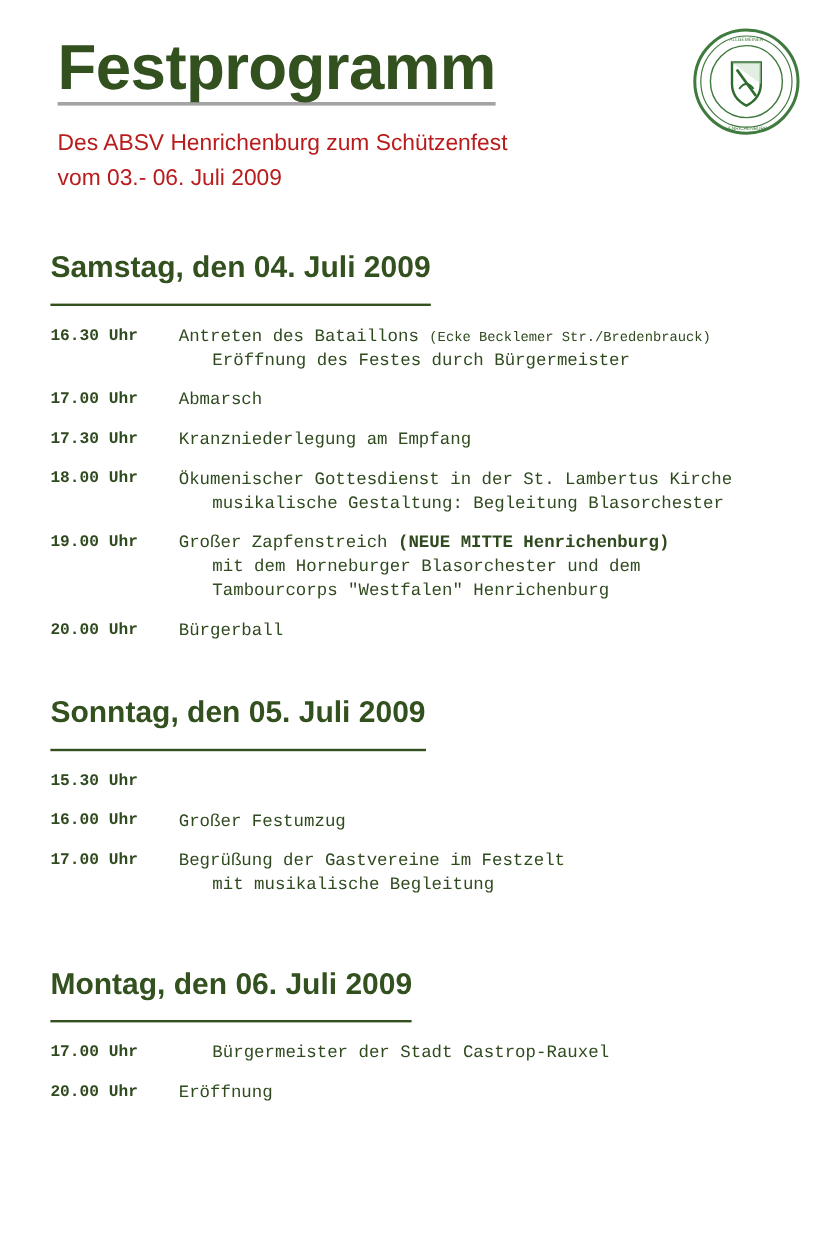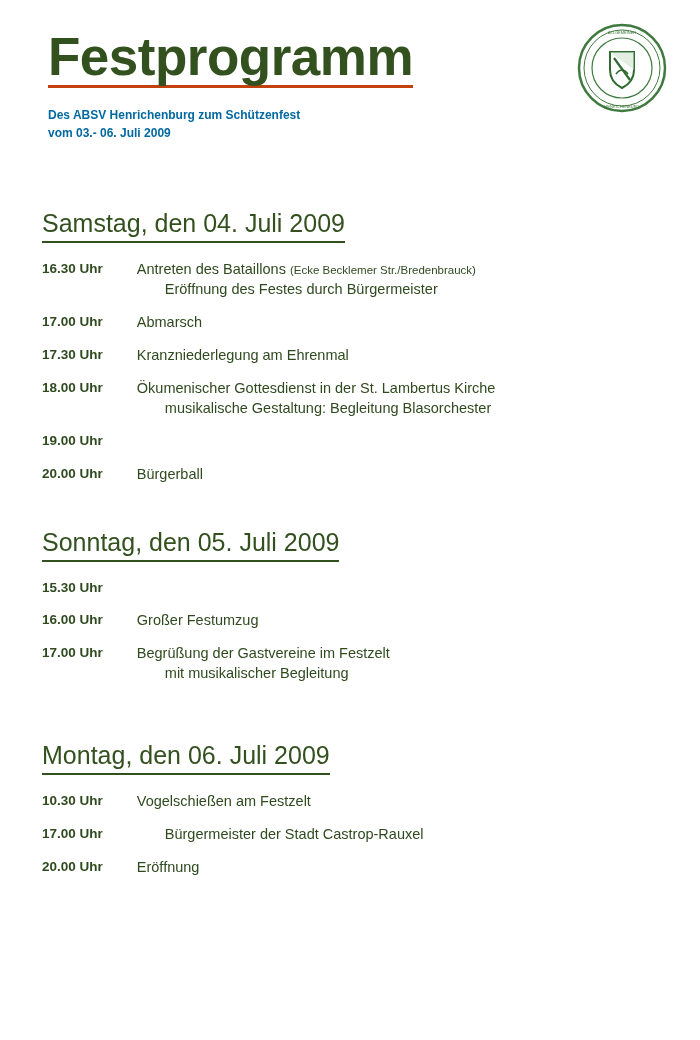--- a/index.html
+++ b/index.html
@@ -29,30 +29,30 @@
     left: 48px;
     top: 30px;
     width: 500px;
   }
   .main-title {
     font-size: 53px;
     font-weight: bold;
     letter-spacing: -0.5px;
     color: #33501f;
     line-height: 1.0;
-    border-bottom: 3px solid #c2410c;
+    border-bottom: 3px solid #a3a3a3;
     display: inline-block;
     padding-bottom: 2px;
     margin: 0;
   }
   .subtitle {
     margin-top: 18px;
-    font-size: 12px;
-    font-weight: bold;
-    color: #0369a1;
+    font-size: 19px;
+    font-weight: normal;
+    color: #b91c1c;
     line-height: 1.5;
   }
 
   
   .emblem {
     position: absolute;
     right: 32px;
     top: 22px;
     width: 92px;
     height: 92px;
@@ -63,35 +63,36 @@
     position: absolute;
     left: 42px;
     top: 208px;
     width: 610px;
   }
   .day-block {
     margin-bottom: 8px;
   }
   .day-heading {
     font-size: 25px;
-    font-weight: normal;
+    font-weight: bold;
     color: #33501f;
     display: inline-block;
     border-bottom: 2.5px solid #33501f;
-    padding-bottom: 3px;
+    padding-bottom: 15px;
     margin: 0 0 16px 0;
     line-height: 1.2;
   }
   .entry {
     margin-bottom: 13px;
     font-size: 14.5px;
     line-height: 1.38;
     color: #2f4a1f;
     display: flex;
     align-items: flex-start;
+    font-family: Liberation Mono, monospace;
   }
   .entry-time {
     font-weight: bold;
     white-space: nowrap;
     flex: 0 0 auto;
     padding-right: 6px;
     font-size: 13.5px;
     padding-top: 1px;
   }
   .entry-body {
@@ -151,58 +152,58 @@
             <span class="entry-line indent"><span>Eröffnung des Festes durch Bürgermeister</span></span>
           </div>
         </div><div class="entry">
           <div class="entry-time">17.00 Uhr</div>
           <div class="entry-body">
             <span class="entry-line"><span>Abmarsch</span></span>
           </div>
         </div><div class="entry">
           <div class="entry-time">17.30 Uhr</div>
           <div class="entry-body">
-            <span class="entry-line"><span>Kranzniederlegung am Ehrenmal</span></span>
+            <span class="entry-line"><span>Kranzniederlegung am Empfang</span></span>
           </div>
         </div><div class="entry">
           <div class="entry-time">18.00 Uhr</div>
           <div class="entry-body">
             <span class="entry-line"><span>Ökumenischer Gottesdienst in der St. Lambertus Kirche</span></span>
             <span class="entry-line indent"><span>musikalische Gestaltung: Begleitung Blasorchester</span></span>
           </div>
         </div><div class="entry">
           <div class="entry-time">19.00 Uhr</div>
+          <div class="entry-body">
+            <span class="entry-line"><span>Großer Zapfenstreich </span><span class="bold-inline">(NEUE MITTE Henrichenburg)</span></span>
+            <span class="entry-line indent"><span>mit dem Horneburger Blasorchester und dem</span></span>
+            <span class="entry-line indent"><span>Tambourcorps "Westfalen" Henrichenburg</span></span>
+          </div>
         </div><div class="entry">
           <div class="entry-time">20.00 Uhr</div>
           <div class="entry-body">
             <span class="entry-line"><span>Bürgerball</span></span>
           </div>
         </div></div>
       <div class="spacer-md"></div>
       <div class="day-block"><div class="day-heading">Sonntag, den 05. Juli 2009</div><div class="entry">
           <div class="entry-time">15.30 Uhr</div>
         </div><div class="entry">
           <div class="entry-time">16.00 Uhr</div>
           <div class="entry-body">
             <span class="entry-line"><span>Großer Festumzug</span></span>
           </div>
         </div><div class="entry">
           <div class="entry-time">17.00 Uhr</div>
           <div class="entry-body">
             <span class="entry-line"><span>Begrüßung der Gastvereine im Festzelt</span></span>
-            <span class="entry-line indent"><span>mit musikalischer Begleitung</span></span>
+            <span class="entry-line indent"><span>mit musikalische Begleitung</span></span>
           </div>
         </div></div>
       <div class="spacer-lg"></div>
       <div class="day-block"><div class="day-heading">Montag, den 06. Juli 2009</div><div class="entry">
-          <div class="entry-time">10.30 Uhr</div>
-          <div class="entry-body">
-            <span class="entry-line"><span>Vogelschießen am Festzelt</span></span>
-          </div>
-        </div><div class="entry">
           <div class="entry-time">17.00 Uhr</div>
           <div class="entry-body">
             <span class="entry-line indent"><span>Bürgermeister der Stadt Castrop-Rauxel</span></span>
           </div>
         </div><div class="entry">
           <div class="entry-time">20.00 Uhr</div>
           <div class="entry-body">
             <span class="entry-line"><span>Eröffnung</span></span>
           </div>
         </div></div>

